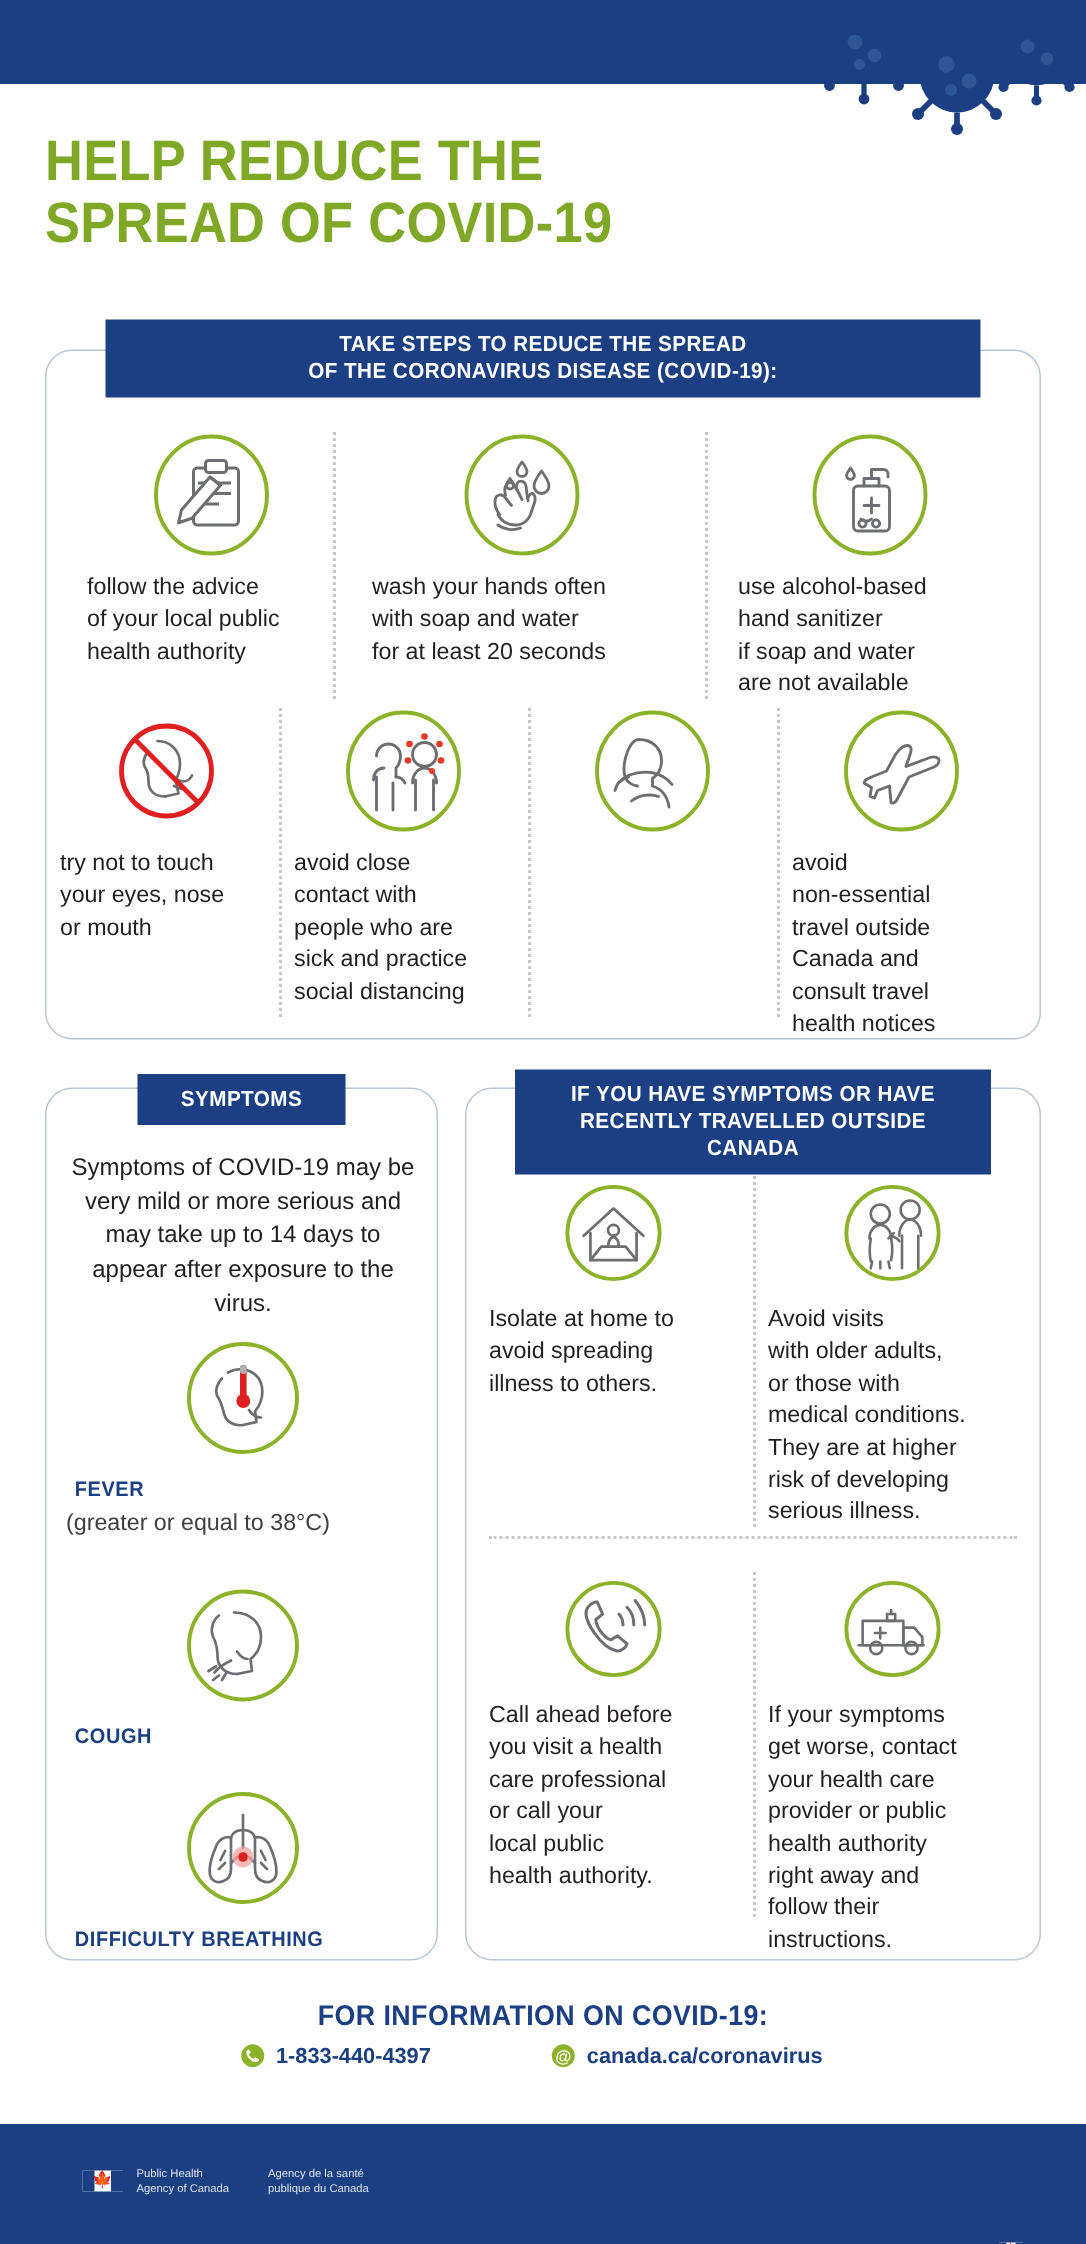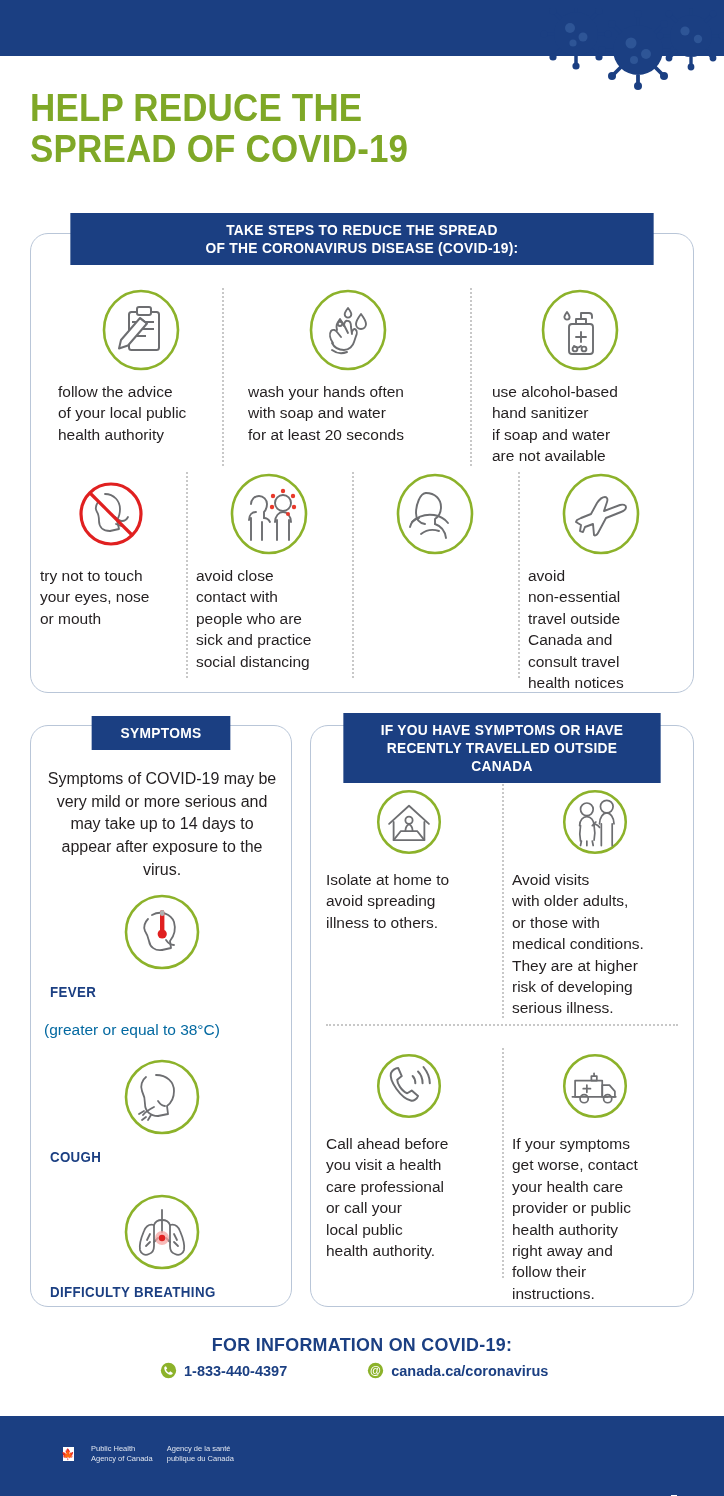--- a/index.html
+++ b/index.html
@@ -103,23 +103,23 @@
     display: block;
     color: #1b3f82;
     font-weight: 700;
     font-size: 14px;
     letter-spacing: 0.4px;
     margin-top: 6px;
     transform: scaleX(0.95);
   }
   .sym-sub {
     display: block;
-    color: #0369a1;
+    color: #404040;
     font-size: 15.5px;
-    margin-top: 17px;
+    margin-top: 3px;
   }
   .sym-intro {
     position: absolute;
     left: 44px; top: 768px;
     width: 236px;
     text-align: center;
     font-size: 16px;
     line-height: 1.42;
     color: #231f20;
   }
@@ -180,21 +180,21 @@
   .gov-flag .leaf {
     position: absolute;
     left: 50%; top: 50%;
     transform: translate(-50%, -50%);
     color: #d52b1e;
     font-size: 11px;
     line-height: 1;
   }
   .gov-text {
     display: flex;
-    gap: 14px;
+    gap: 26px;
     color: #dfe5ef;
     font-size: 7.5px;
     line-height: 1.35;
     white-space: nowrap;
   }
   .wordmark {
     position: absolute;
     right: 46px; top: 1496px;
     color: #ffffff;
     font-family: "Liberation Serif", serif;

